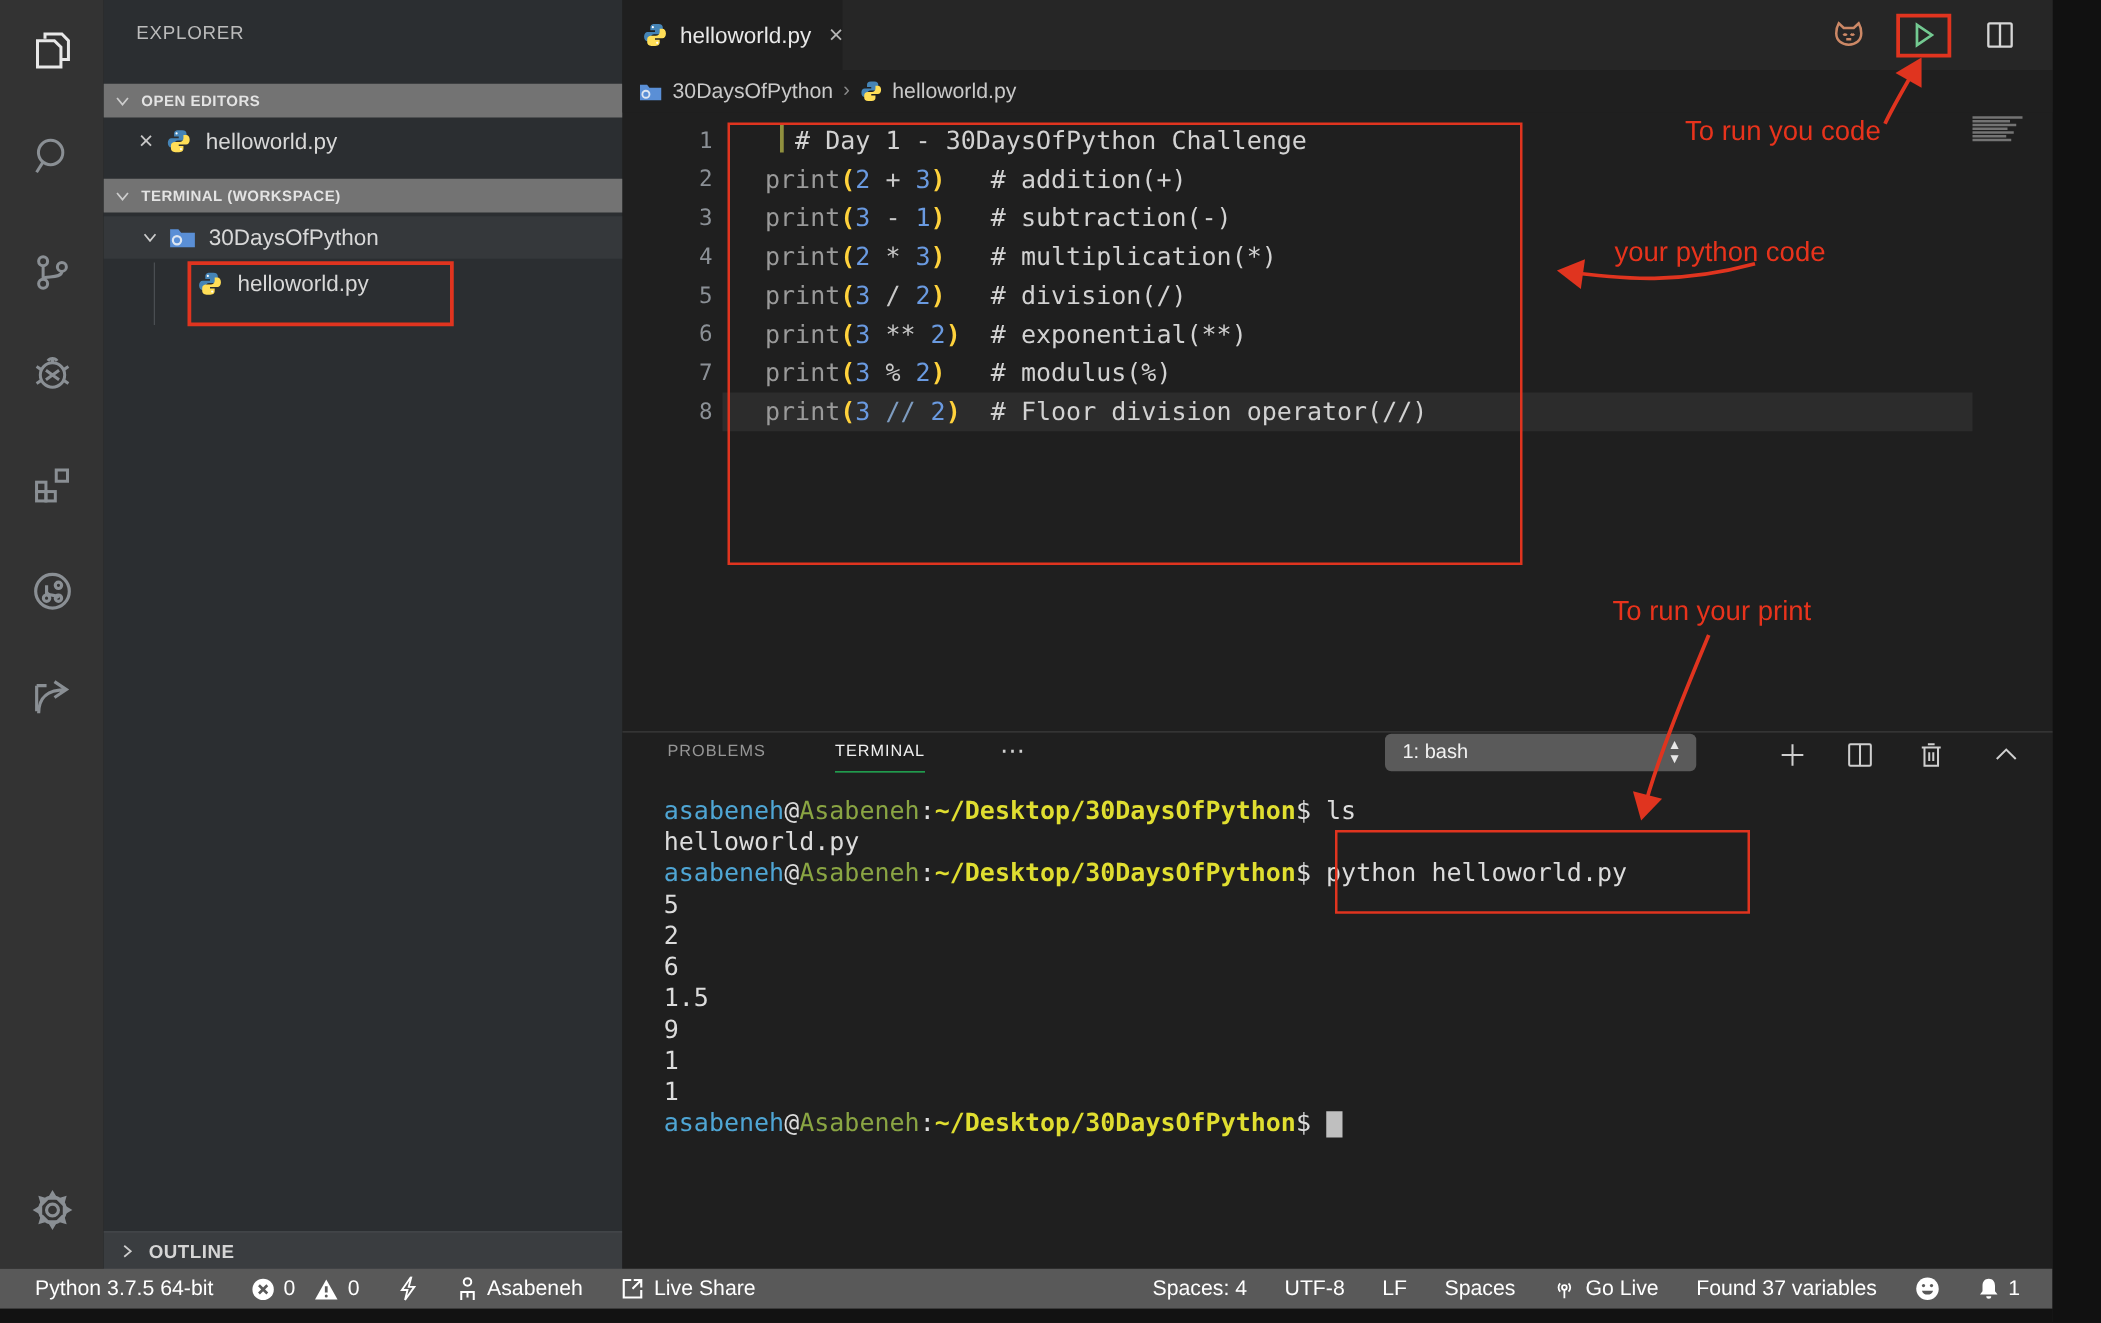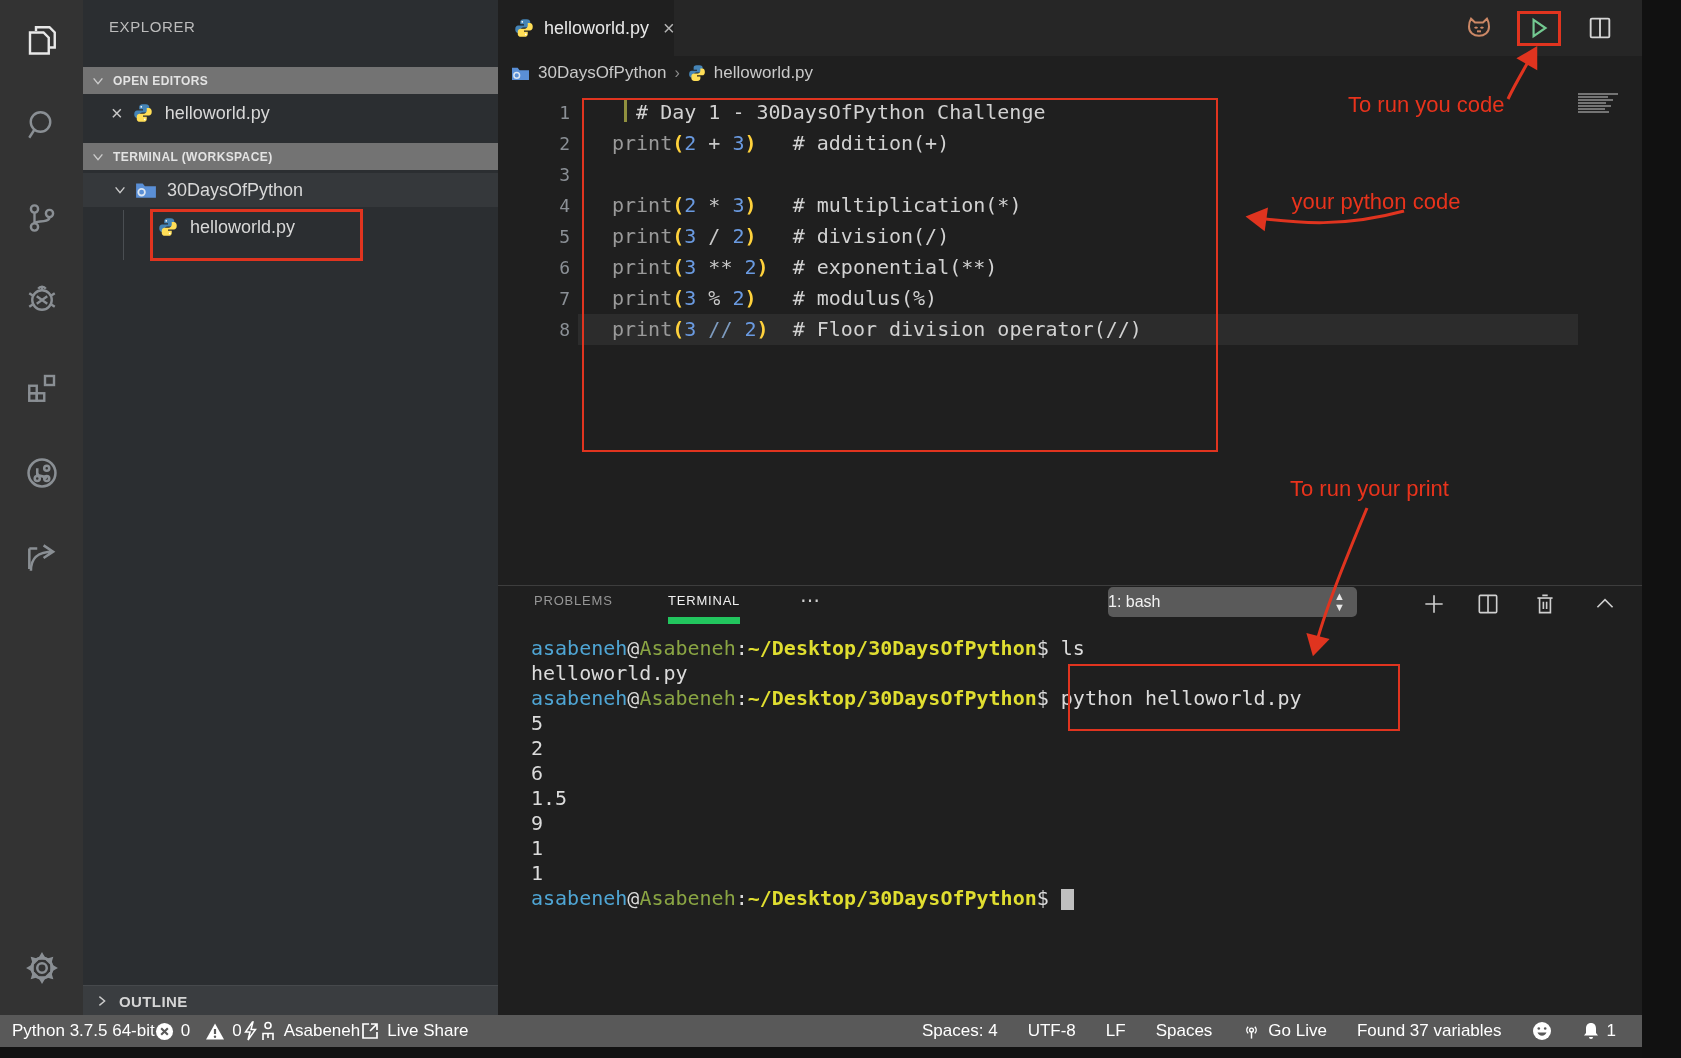--- a/index.html
+++ b/index.html
@@ -53,35 +53,35 @@
 
   .minimap{position:absolute;left:1080px;top:93px;width:46px;}
   .minimap div{height:2px;margin-bottom:1px;background:#b9b9b9;opacity:.55;}
   .mm1{width:40px}.mm2{width:30px}.mm3{width:35px}.mm4{width:28px}.mm5{width:33px}.mm6{width:27px}.mm7{width:31px}
   .scrollbar{position:absolute;left:1154px;top:95px;width:27px;height:318px;background:#3d3d40;}
   .scroll-marker{position:absolute;left:1154px;top:243px;width:27px;height:4px;background:#aa7c2f;}
 
   
   .panel{position:absolute;left:0;top:585px;width:1183px;height:430px;background:#1f1f1f;border-top:1px solid #3d3d3d;}
   .panel-tab{position:absolute;top:7px;font-size:13px;letter-spacing:.8px;color:#969696;}
-  .panel-tab.active{color:#f0f0f0;border-bottom:7px solid #22c55e;padding-bottom:9px;}
+  .panel-tab.active{color:#f0f0f0;border-bottom:1px solid #22c55e;padding-bottom:9px;}
   .panel-dots{position:absolute;left:302px;top:2px;color:#d0d0d0;font-size:20px;letter-spacing:2px;}
-  .shell-select{position:absolute;left:610px;top:1px;width:249px;height:30px;background:#5a5a5a;border-radius:5px;color:#f2f2f2;font-size:16px;display:flex;align-items:center;box-sizing:border-box;}
+  .shell-select{position:absolute;left:610px;top:1px;width:249px;height:30px;background:#5a5a5a;border-radius:5px;color:#f2f2f2;font-size:16px;display:flex;align-items:center;padding-left:14px;box-sizing:border-box;}
   .shell-arrows{position:absolute;right:12px;top:4px;color:#e8e8e8;font-size:11px;line-height:11px;text-align:center;}
   .panel-act{position:absolute;top:3px;width:30px;height:30px;display:flex;align-items:center;justify-content:center;}
   .panel-act svg{stroke:#cfcfcf;fill:none;stroke-width:1.5;}
   #term-lines{position:absolute;left:33px;top:50px;}
   .tline{margin:0;height:25px;font:20px "DejaVu Sans Mono",monospace;line-height:25px;}
   .t-user{color:#4fa6d5}.t-host{color:#8aa543}.t-path{color:#e0de30;font-weight:bold}.t-plain{color:#dcdcdc}
   .t-cursor{display:inline-block;width:13px;height:21px;background:#bfbfbf;vertical-align:middle;}
 
   
   .statusbar{position:absolute;left:0;top:1015px;width:100%;height:32px;background:#595959;color:#ffffff;font-size:17px;display:flex;align-items:center;justify-content:space-between;}
   .sb-left,.sb-right{display:flex;align-items:center;}
-  .sb-left{padding-left:12px;}
+  .sb-left{padding-left:28px;gap:30px;}
   .sb-right{padding-right:26px;gap:30px;}
   .sb-item{display:flex;align-items:center;gap:7px;white-space:nowrap;}
   .sb-item svg{display:block;}
   .bottom-strip{position:absolute;left:0;top:1047px;width:100%;height:11px;background:#121212;}
 
   
   .anno-box{position:absolute;border:3px solid #e0341f;box-sizing:border-box;z-index:40;}
   .anno-text{position:absolute;color:#e8331c;font-size:22px;z-index:41;}
   #anno-arrows{position:absolute;left:0;top:0;width:1681px;height:1058px;z-index:42;pointer-events:none;}
 
@@ -291,20 +291,21 @@
         <div class="code-line">
           <span class="gutter">1</span>
           <pre class="ctext"><span class="tok-plain"> </span><span class="cursor-bar"></span><span class="tok-plain"> </span><span class="tok-comment"># Day 1 - 30DaysOfPython Challenge</span></pre>
         </div>
         <div class="code-line">
           <span class="gutter">2</span>
           <pre class="ctext"><span class="tok-fn">print</span><span class="tok-paren">(</span><span class="tok-num">2</span><span class="tok-op"> + </span><span class="tok-num">3</span><span class="tok-paren">)</span><span class="tok-plain">   </span><span class="tok-comment"># addition(+)</span></pre>
         </div>
         <div class="code-line">
           <span class="gutter">3</span>
+          <pre class="ctext"><span class="tok-fn">print</span><span class="tok-paren">(</span><span class="tok-num">3</span><span class="tok-op"> - </span><span class="tok-num">1</span><span class="tok-paren">)</span><span class="tok-plain">   </span><span class="tok-comment"># subtraction(-)</span></pre>
         </div>
         <div class="code-line">
           <span class="gutter">4</span>
           <pre class="ctext"><span class="tok-fn">print</span><span class="tok-paren">(</span><span class="tok-num">2</span><span class="tok-op"> * </span><span class="tok-num">3</span><span class="tok-paren">)</span><span class="tok-plain">   </span><span class="tok-comment"># multiplication(*)</span></pre>
         </div>
         <div class="code-line">
           <span class="gutter">5</span>
           <pre class="ctext"><span class="tok-fn">print</span><span class="tok-paren">(</span><span class="tok-num">3</span><span class="tok-op"> / </span><span class="tok-num">2</span><span class="tok-paren">)</span><span class="tok-plain">   </span><span class="tok-comment"># division(/)</span></pre>
         </div>
         <div class="code-line">

